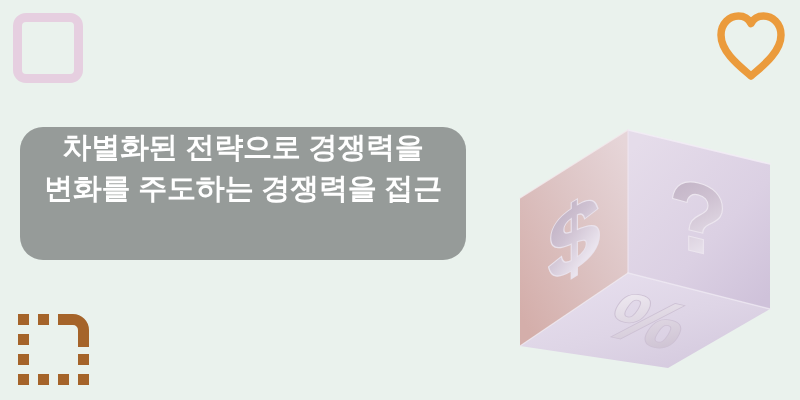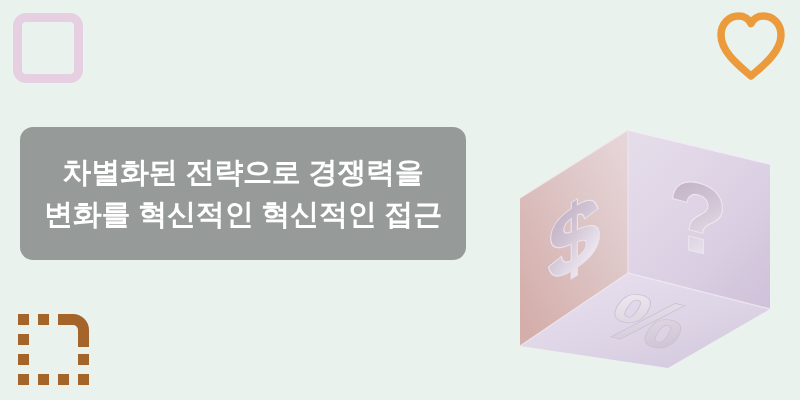--- a/index.html
+++ b/index.html
@@ -52,25 +52,25 @@
   }
 
   
   #caption-box {
     position: absolute;
     left: 20px;
     top: 127px;
     width: 446px;
     height: 133px;
     background: #969b99;
-    border-radius: 13px;
+    border-radius: 23px;
     display: flex;
     flex-direction: column;
     align-items: center;
-    justify-content: center;
+    justify-content: flex-start;
     box-sizing: border-box;
     padding: 0 16px;
   }
   .caption-line {
     color: #ffffff;
     font-size: 29px;
     font-weight: bold;
     line-height: 1.42;
     letter-spacing: -0.2px;
     white-space: nowrap;
@@ -119,21 +119,21 @@
 
         <rect x="64" y="51" width="11" height="11"></rect>
       </g>
 
       <path d="M44 16.5 H59 A10.5 10.5 0 0 1 69.5 27 V44" fill="none" stroke="#a5642a" stroke-width="11" stroke-linecap="butt"></path>
     </svg>
   </div>
 
   <div id="caption-box">
     <div class="caption-line">차별화된 전략으로 경쟁력을</div>
-    <div class="caption-line">변화를 혁신적인 혁신적인 접근</div>
+    <div class="caption-line">변화를 주도하는 경쟁력을 접근</div>
   </div>
 
   <div id="cube-figure">
     <svg width="302" height="292" viewBox="0 0 302 292" aria-hidden="true">
       <defs>
 
         <linearGradient id="gLeft" x1="0.95" y1="0.05" x2="0.1" y2="0.95">
           <stop offset="0%" stop-color="#e6d5d8"></stop>
           <stop offset="45%" stop-color="#ddc4c4"></stop>
           <stop offset="100%" stop-color="#d4aeaa"></stop>

